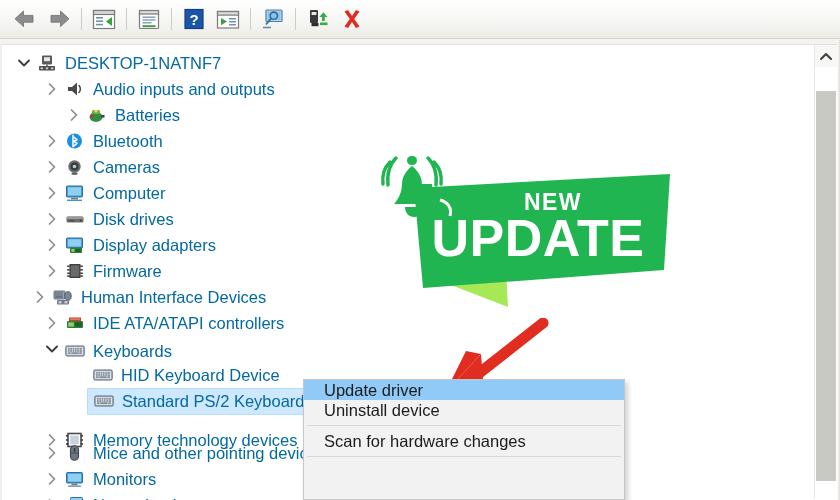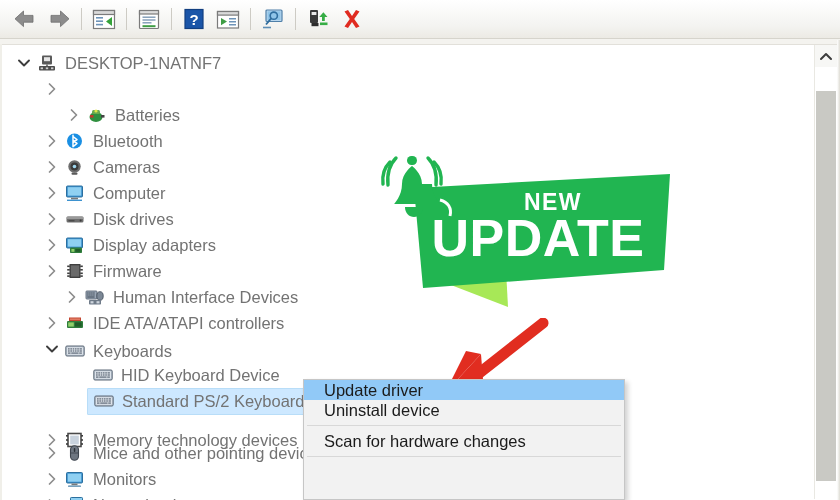--- a/index.html
+++ b/index.html
@@ -52,21 +52,21 @@
   }
   #tree-border-left {
     position: absolute; left: 0; top: 44px;
     width: 2px; height: 456px; background: #f0efe9;
   }
   .row {
     position: absolute;
     left: 0; height: 26px;
     display: flex; align-items: center;
     font-size: 16.5px;
-    color: #737373;
+    color: #0369a1;
     white-space: nowrap;
   }
   .row.sel .label-wrap {
     background: #cde8ff;
     border: 1px solid #b8ddf8;
     padding: 1px 4px 2px 3px;
     margin-left: -3px;
     border-radius: 1px;
   }
   .chev {
@@ -272,20 +272,29 @@
               </svg>
             </span>
             <span class="lbl">DESKTOP-1NATNF7</span>
           </span>
         </div>
         <div class="row" style="top:31px; padding-left:42px;">
           <span class="chev">
             <svg width="10" height="14" viewBox="0 0 10 14" aria-hidden="true">
               <path d="M2.5 2 L7.5 7 L2.5 12" fill="none" stroke="#8d8d8d" stroke-width="1.7" stroke-linecap="round" stroke-linejoin="round"></path>
             </svg>
+          </span>
+          <span class="label-wrap">
+            <span class="ico">
+              <svg width="20" height="18" viewBox="0 0 20 18" aria-hidden="true">
+                <path d="M3 7 L7 7 L12 2.5 L12 15.5 L7 11 L3 11 Z" fill="#4a4a4a"></path>
+                <path d="M14 5.5 C16 8 16 10 14 12.5" fill="none" stroke="#4a4a4a" stroke-width="1.5" stroke-linecap="round"></path>
+              </svg>
+            </span>
+            <span class="lbl">Audio inputs and outputs</span>
           </span>
         </div>
         <div class="row" style="top:57px; padding-left:64px;">
           <span class="chev">
             <svg width="10" height="14" viewBox="0 0 10 14" aria-hidden="true">
               <path d="M2.5 2 L7.5 7 L2.5 12" fill="none" stroke="#8d8d8d" stroke-width="1.7" stroke-linecap="round" stroke-linejoin="round"></path>
             </svg>
           </span>
           <span class="label-wrap">
             <span class="ico">
@@ -408,21 +417,21 @@
                   <rect x="15.2" y="3.5" width="2.6" height="1.6"></rect>
                   <rect x="15.2" y="7" width="2.6" height="1.6"></rect>
                   <rect x="15.2" y="10.5" width="2.6" height="1.6"></rect>
                   <rect x="15.2" y="13.3" width="2.6" height="1.6"></rect>
                 </g>
               </svg>
             </span>
             <span class="lbl">Firmware</span>
           </span>
         </div>
-        <div class="row" style="top:239px; padding-left:62px;">
+        <div class="row" style="top:239px; padding-left:30px;">
           <span class="chev">
             <svg width="10" height="14" viewBox="0 0 10 14" aria-hidden="true">
               <path d="M2.5 2 L7.5 7 L2.5 12" fill="none" stroke="#8d8d8d" stroke-width="1.7" stroke-linecap="round" stroke-linejoin="round"></path>
             </svg>
           </span>
           <span class="label-wrap">
             <span class="ico">
               <svg width="20" height="18" viewBox="0 0 20 18" aria-hidden="true">
                 <rect x="1" y="3" width="11" height="8" rx="0.8" fill="#9aa6b5" stroke="#5c6876" stroke-width="0.9"></rect>
                 <g fill="#4a5562">

